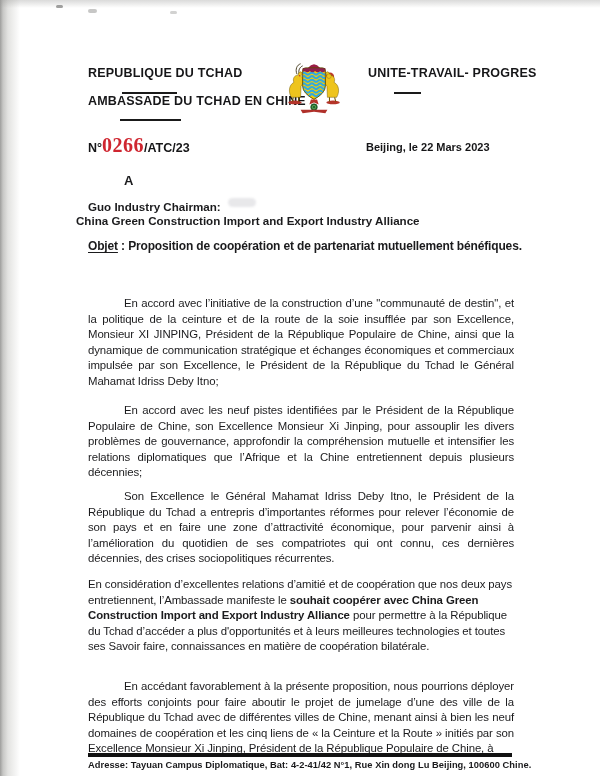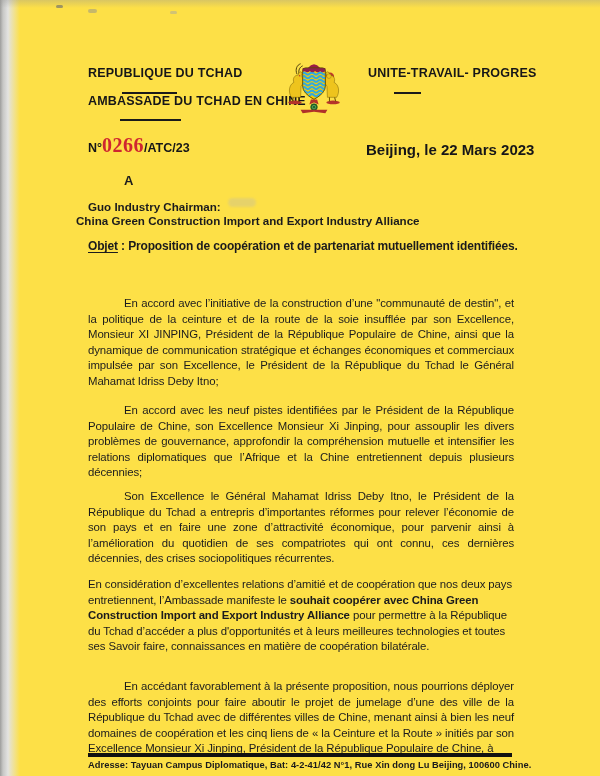--- a/index.html
+++ b/index.html
@@ -5,21 +5,21 @@
   html, body {
     margin: 0; padding: 0;
     width: 600px; height: 776px;
     overflow: hidden;
     background: #e9e9e7;
     font-family: "Liberation Sans", "DejaVu Sans", sans-serif;
   }
   .page {
     position: relative;
     width: 600px; height: 776px;
-    background: #fde047;
+    background: #ffffff;
     color: #1b1b1d;
   }
   
   .page::before {
     content: ''; position: absolute; left: 0; top: 0; width: 20px; height: 100%;
     background: linear-gradient(to right, #9e9e9c 0px, #c7c7c5 3px, #e3e3e1 8px, rgba(244,244,242,0) 20px);
     z-index: 5; pointer-events: none;
   }
   .page::after {
     content: ''; position: absolute; left: 0; top: 0; width: 100%; height: 8px;
@@ -45,21 +45,21 @@
   #motto    { left: 368px; top: 66px; }
   #emblem   { left: 281px; top: 59px; width: 66px; height: 56px; }
 
   #reference { left: 88px; top: 134px; font-weight: 700; color: #161618; }
   #reference .pfx { font-size: 12.5px; }
   #reference .num {
     font-family: "Liberation Serif", "DejaVu Serif", serif;
     font-size: 20px; font-weight: 700; letter-spacing: .5px;
   }
   #reference .sfx { font-size: 12.5px; }
-  #dateline { left: 366px; top: 141px; font-weight: 700; font-size: 15px; color: #161618; }
+  #dateline { left: 366px; top: 141px; font-weight: 700; font-size: 11px; color: #161618; }
 
   #salutation { left: 124px; top: 173px; font-weight: 700; font-size: 13px; }
   #recipient-name { left: 88px; top: 200px; font-weight: 700; font-size: 11.6px; }
   #recipient-org  { left: 76px; top: 214px; font-weight: 700; font-size: 11.6px; }
 
   #subject {
     left: 88px; top: 238px; width: 436px;
     font-weight: 700; font-size: 12px; line-height: 16.5px; letter-spacing: -0.15px;
   }
   #subject .subject-label { text-decoration: underline; text-underline-offset: 2px; }
@@ -148,21 +148,21 @@
   <div class="abs" id="reference">
     <span class="pfx">N°</span><span class="num" style="color:#cf2630;">0266</span><span class="sfx">/ATC/23</span>
   </div>
   <div class="abs" id="dateline">Beijing, le 22 Mars 2023</div>
 
   <div class="abs" id="salutation">A</div>
   <div class="abs" id="recipient-name">Guo Industry Chairman:</div>
   <div class="abs" id="recipient-org">China Green Construction Import and Export Industry Alliance</div>
 
   <div class="abs" id="subject">
-    <span class="subject-label">Objet</span><span> : Proposition de coopération et de partenariat mutuellement identifiées.</span>
+    <span class="subject-label">Objet</span><span> : Proposition de coopération et de partenariat mutuellement bénéfiques.</span>
   </div>
 
   <div class="abs para indent" id="p1">En accord avec l’initiative de la construction d’une "communauté de destin", et la politique de la ceinture et de la route de la soie insufflée par son Excellence, Monsieur XI JINPING, Président de la République Populaire de Chine, ainsi que la dynamique de communication stratégique et échanges économiques et commerciaux impulsée par son Excellence, le Président de la République du Tchad le Général Mahamat Idriss Deby Itno;</div>
   <div class="abs para indent" id="p2">En accord avec les neuf pistes identifiées par le Président de la République Populaire de Chine, son Excellence Monsieur Xi Jinping, pour assouplir les divers problèmes de gouvernance, approfondir la compréhension mutuelle et intensifier les relations diplomatiques que l’Afrique et la Chine entretiennent depuis plusieurs décennies;</div>
   <div class="abs para indent" id="p3">Son Excellence le Général Mahamat Idriss Deby Itno, le Président de la République du Tchad a entrepris d’importantes réformes pour relever l’économie de son pays et en faire une zone d’attractivité économique, pour parvenir ainsi à l’amélioration du quotidien de ses compatriotes qui ont connu, ces dernières décennies, des crises sociopolitiques récurrentes.</div>
   <div class="abs para" id="p4">
     <span>En considération d’excellentes relations d’amitié et de coopération que nos deux pays entretiennent, l’Ambassade manifeste le </span><span class="bold-inline">souhait coopérer avec China Green Construction Import and Export Industry Alliance</span><span> pour permettre à la République du Tchad d’accéder a plus d'opportunités et à leurs meilleures technologies et toutes ses Savoir faire, connaissances en matière de coopération bilatérale.</span>
   </div>
   <div class="abs para indent" id="p5">En accédant favorablement à la présente proposition, nous pourrions déployer des efforts conjoints pour faire aboutir le projet de jumelage d’une des ville de la République du Tchad avec de différentes villes de Chine, menant ainsi à bien les neuf domaines de coopération et les cinq liens de « la Ceinture et la Route » initiés par son Excellence Monsieur Xi Jinping, Président de la République Populaire de Chine, à</div>
 

